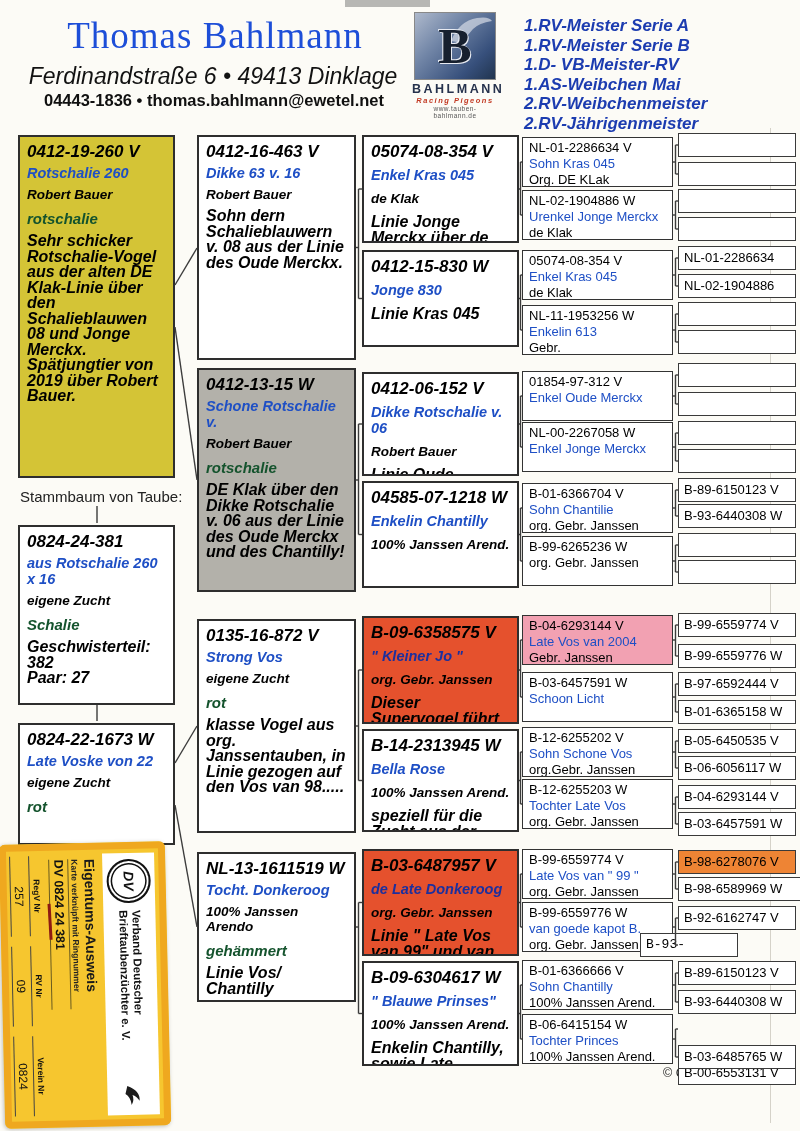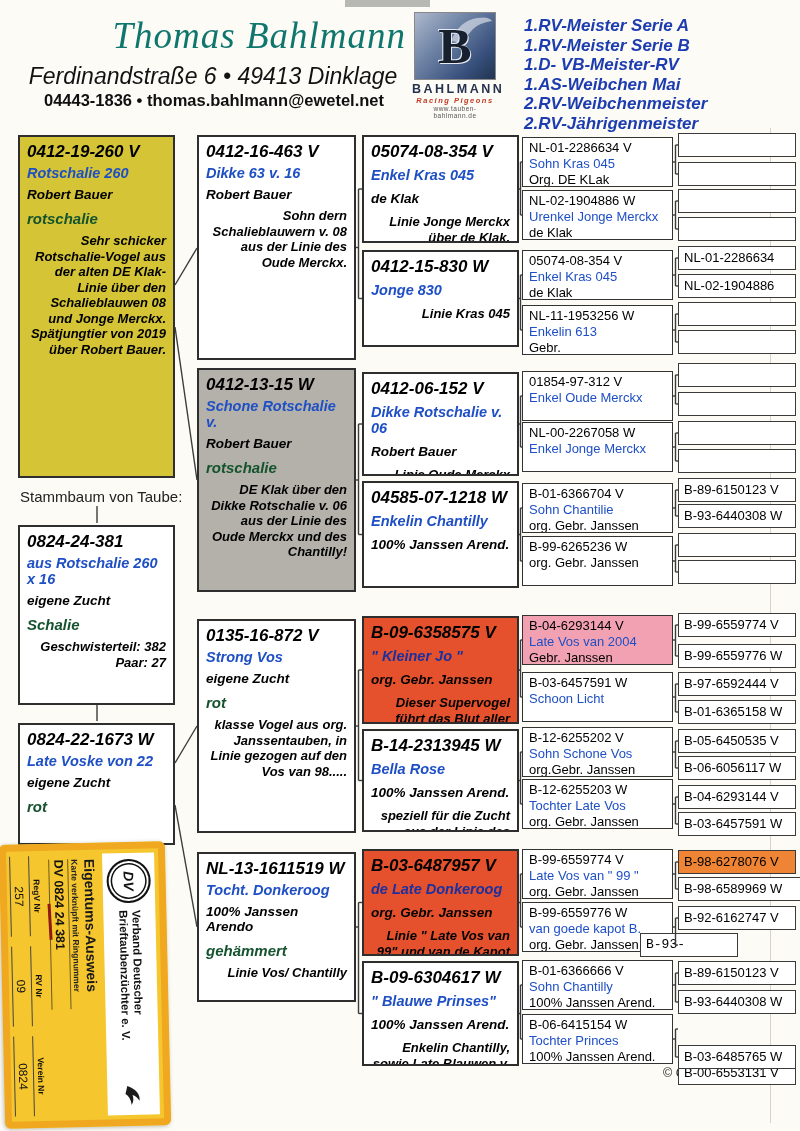--- a/index.html
+++ b/index.html
@@ -2,22 +2,22 @@
 <html><head>
 <meta charset="utf-8">
 <style>
   html,body{margin:0;padding:0;background:#f1efe8;}
   #page{position:relative;width:800px;height:1131px;background:#fcfbf6;overflow:hidden;
         font-family:"Liberation Sans",sans-serif;}
   .scan-strip{position:absolute;left:345px;top:0;width:85px;height:7px;background:#9a9a98;opacity:.7;}
   .edge-line{position:absolute;left:770px;top:128px;width:1px;height:995px;background:#d5d2c9;}
 
   
-  .h-title{position:absolute;left:24px;top:14px;width:382px;text-align:right;
-           font-family:"Liberation Serif",serif;font-style:italic;font-size:37px;color:#0f766e;letter-spacing:1px;}
+  .h-title{position:absolute;left:24px;top:14px;width:382px;text-align:center;
+           font-family:"Liberation Serif",serif;font-size:37px;color:#1d4ed8;letter-spacing:1px;}
   .h-addr{position:absolute;left:8px;top:63px;width:410px;text-align:center;
           font-style:italic;font-size:23px;color:#121212;}
   .h-contact{position:absolute;left:18px;top:91px;width:392px;text-align:center;
              font-weight:bold;font-size:16.5px;color:#101010;}
   .logo{position:absolute;left:412px;top:12px;width:86px;text-align:center;}
   .logo-img{position:relative;width:82px;height:68px;margin:0 auto;
             background:linear-gradient(135deg,#aeb9cc 0%,#7387a8 35%,#37507c 75%,#21344f 100%);
             border:1px solid #888;box-sizing:border-box;}
   .logo-b{position:absolute;left:0;right:0;top:4px;font-family:"Liberation Serif",serif;
           font-weight:bold;font-size:50px;color:#17202e;text-shadow:1px 1px 0 #e8ebf2,-1px -1px 0 #e8ebf2;}
@@ -28,21 +28,21 @@
   .achv{position:absolute;left:524px;top:16px;width:265px;font-weight:bold;font-style:italic;
         font-size:17px;line-height:19.5px;color:#1c3cb0;}
 
   
   .pbox{position:absolute;background:#fff;border:2px solid #2e2e2e;box-sizing:border-box;
         padding:5px 7px;font-style:italic;font-weight:bold;overflow:hidden;z-index:2;}
   .pbox .ring{font-size:17px;color:#000;}
   .pbox .pname{font-size:14.5px;color:#1e4fc5;margin-top:3px;}
   .pbox .owner{font-size:13.5px;color:#000;margin-top:6px;}
   .pbox .note{font-size:15px;color:#14532d;margin-top:8px;}
-  .pbox .desc{font-size:13px;color:#000;margin-top:6px;line-height:15.5px;white-space:pre-line;text-align:right;}
+  .pbox .desc{font-size:16px;color:#000;margin-top:6px;line-height:15.5px;white-space:pre-line;}
   .c3 .pname{margin-top:5px;}
   .c3 .owner{margin-top:8px;}
   .c3 .desc{margin-top:8px;}
   .v-yellow{background:#d4c436;}
   .v-gray{background:#b3b1aa;}
   .v-orange{background:#e5512d;}
   .v-orange .pname{color:#1c2f9e;}
 
   
   .p4box{position:absolute;background:#fff;border:1.5px solid #333;box-sizing:border-box;

